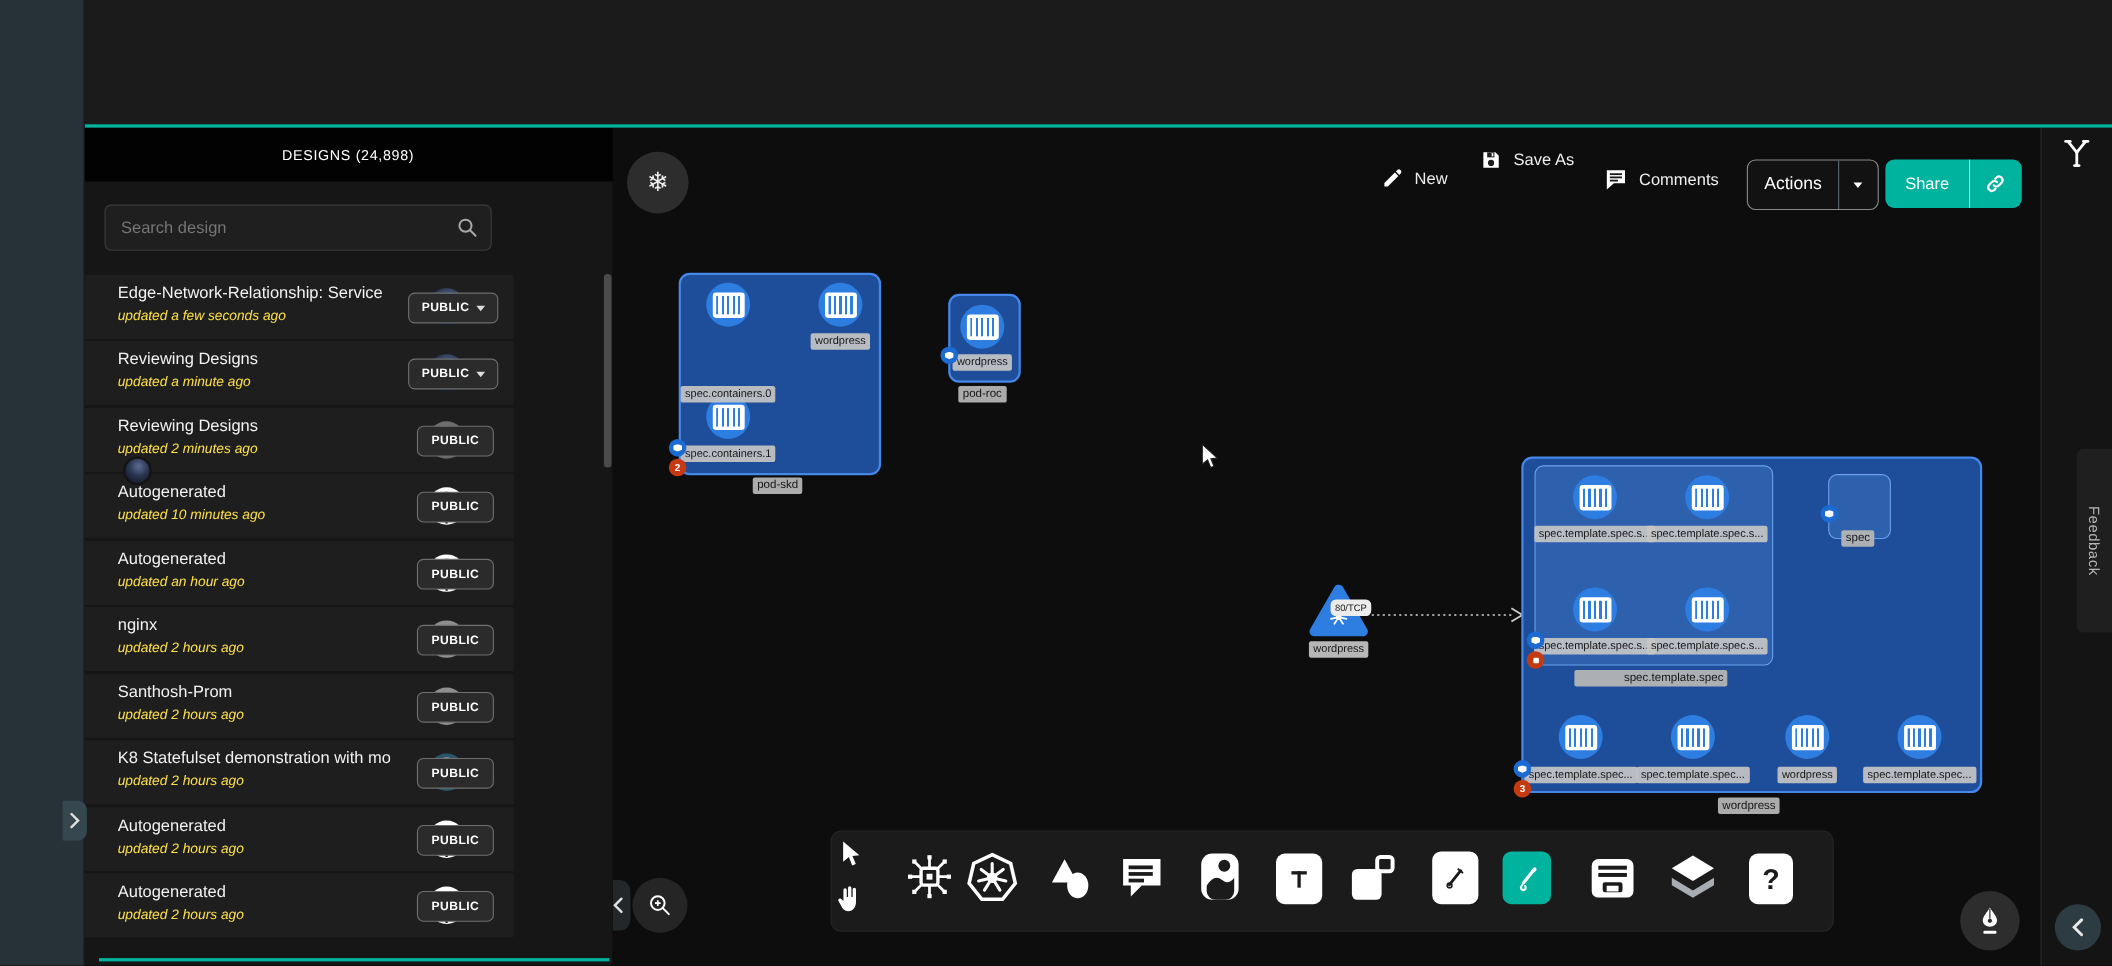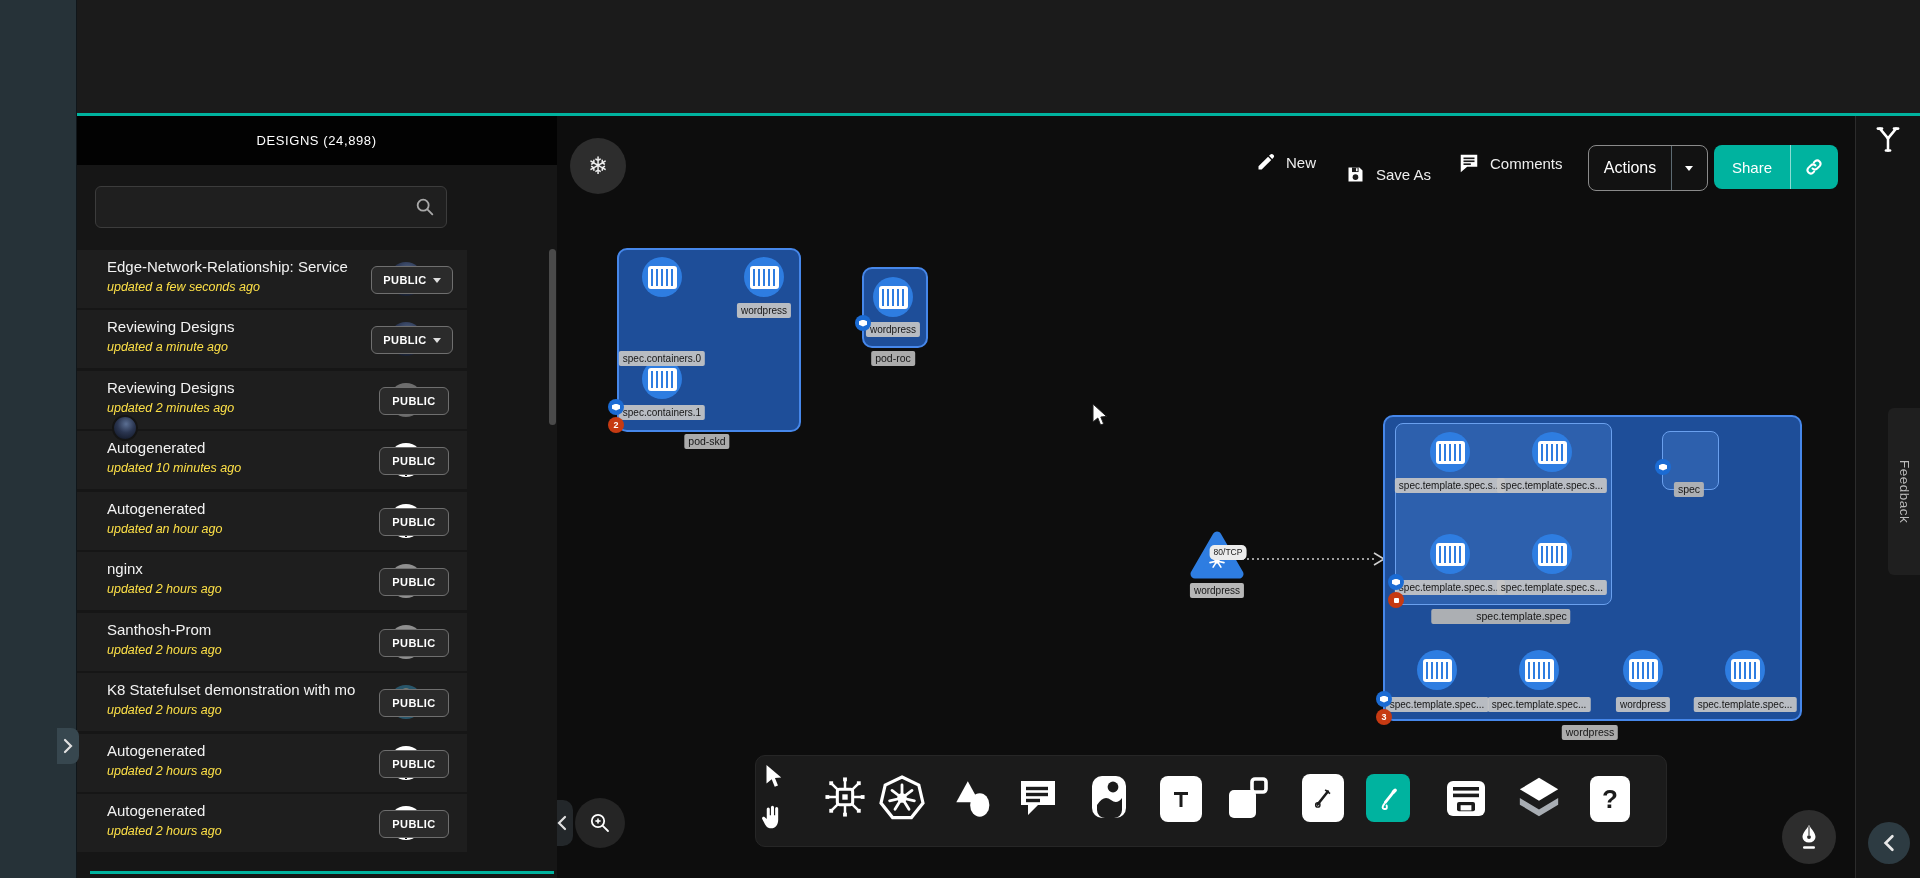--- a/index.html
+++ b/index.html
@@ -243,20 +243,21 @@
         <line x1="3" y1="13" x2="27" y2="13"></line>
         <line x1="3" y1="21" x2="27" y2="21"></line>
       </g>
     </svg>
 </div>
 
 <div class="abs panel-title-bar">
   <span>DESIGNS (24,898)</span>
 </div>
 <div class="abs search-box">
+  <input type="text" placeholder="Search design" style="">
   <svg style="position:absolute;right:10px;top:9px;" width="22" height="22" viewBox="0 0 24 24">
     <circle cx="10" cy="10" r="6" stroke="#a8a8a8" stroke-width="2" fill="none"></circle>
     <line x1="14.6" y1="14.6" x2="20" y2="20" stroke="#a8a8a8" stroke-width="2" stroke-linecap="round"></line>
     </svg>
 </div>
 <div class="abs" style="left:466px;top:190px;">
   <svg width="28" height="30" viewBox="0 0 24 24">
     <rect x="5" y="3" width="14" height="2.2" fill="#ddd"></rect>
     <path d="M12 7 l5.2 5.4 h-3.2 v7 h-4 v-7 H6.8 Z" fill="#ddd"></path>
     </svg>
@@ -389,21 +390,21 @@
 <div class="abs circ-btn" style="left:570px;top:138px;width:56px;height:56px;z-index:8;">
   <span style="font-size:24px;color:#f0f0f0;">❄</span>
 </div>
 <div class="abs act" style="left:1256px;top:152px;">
   <svg width="20" height="20" viewBox="0 0 24 24">
     <path d="M3 21 v-3.8 L14.5 5.7 l3.8 3.8 L6.8 21 Z" fill="#fff"></path>
     <path d="M15.6 4.6 l1.4-1.4 a1.7 1.7 0 0 1 3.8 3.8 l-1.4 1.4 Z" fill="#fff"></path>
     </svg>
   <span>New</span>
 </div>
-<div class="abs act" style="left:1345px;top:164px;">
+<div class="abs act" style="left:1345px;top:135px;">
   <svg width="21" height="21" viewBox="0 0 24 24">
     <path d="M4 4 h12.5 L20 7.5 V20 H4 Z" fill="#fff"></path>
     <rect x="8" y="4" width="7.5" height="5.2" fill="#1b1b1b"></rect>
       <rect x="12.6" y="4.8" width="1.8" height="3.4" fill="#fff"></rect>
     <circle cx="12" cy="15" r="3.2" fill="#1b1b1b"></circle>
     </svg>
   <span>Save As</span>
 </div>
 <div class="abs act" style="left:1458px;top:152px;">
   <svg width="22" height="22" viewBox="0 0 24 24">

